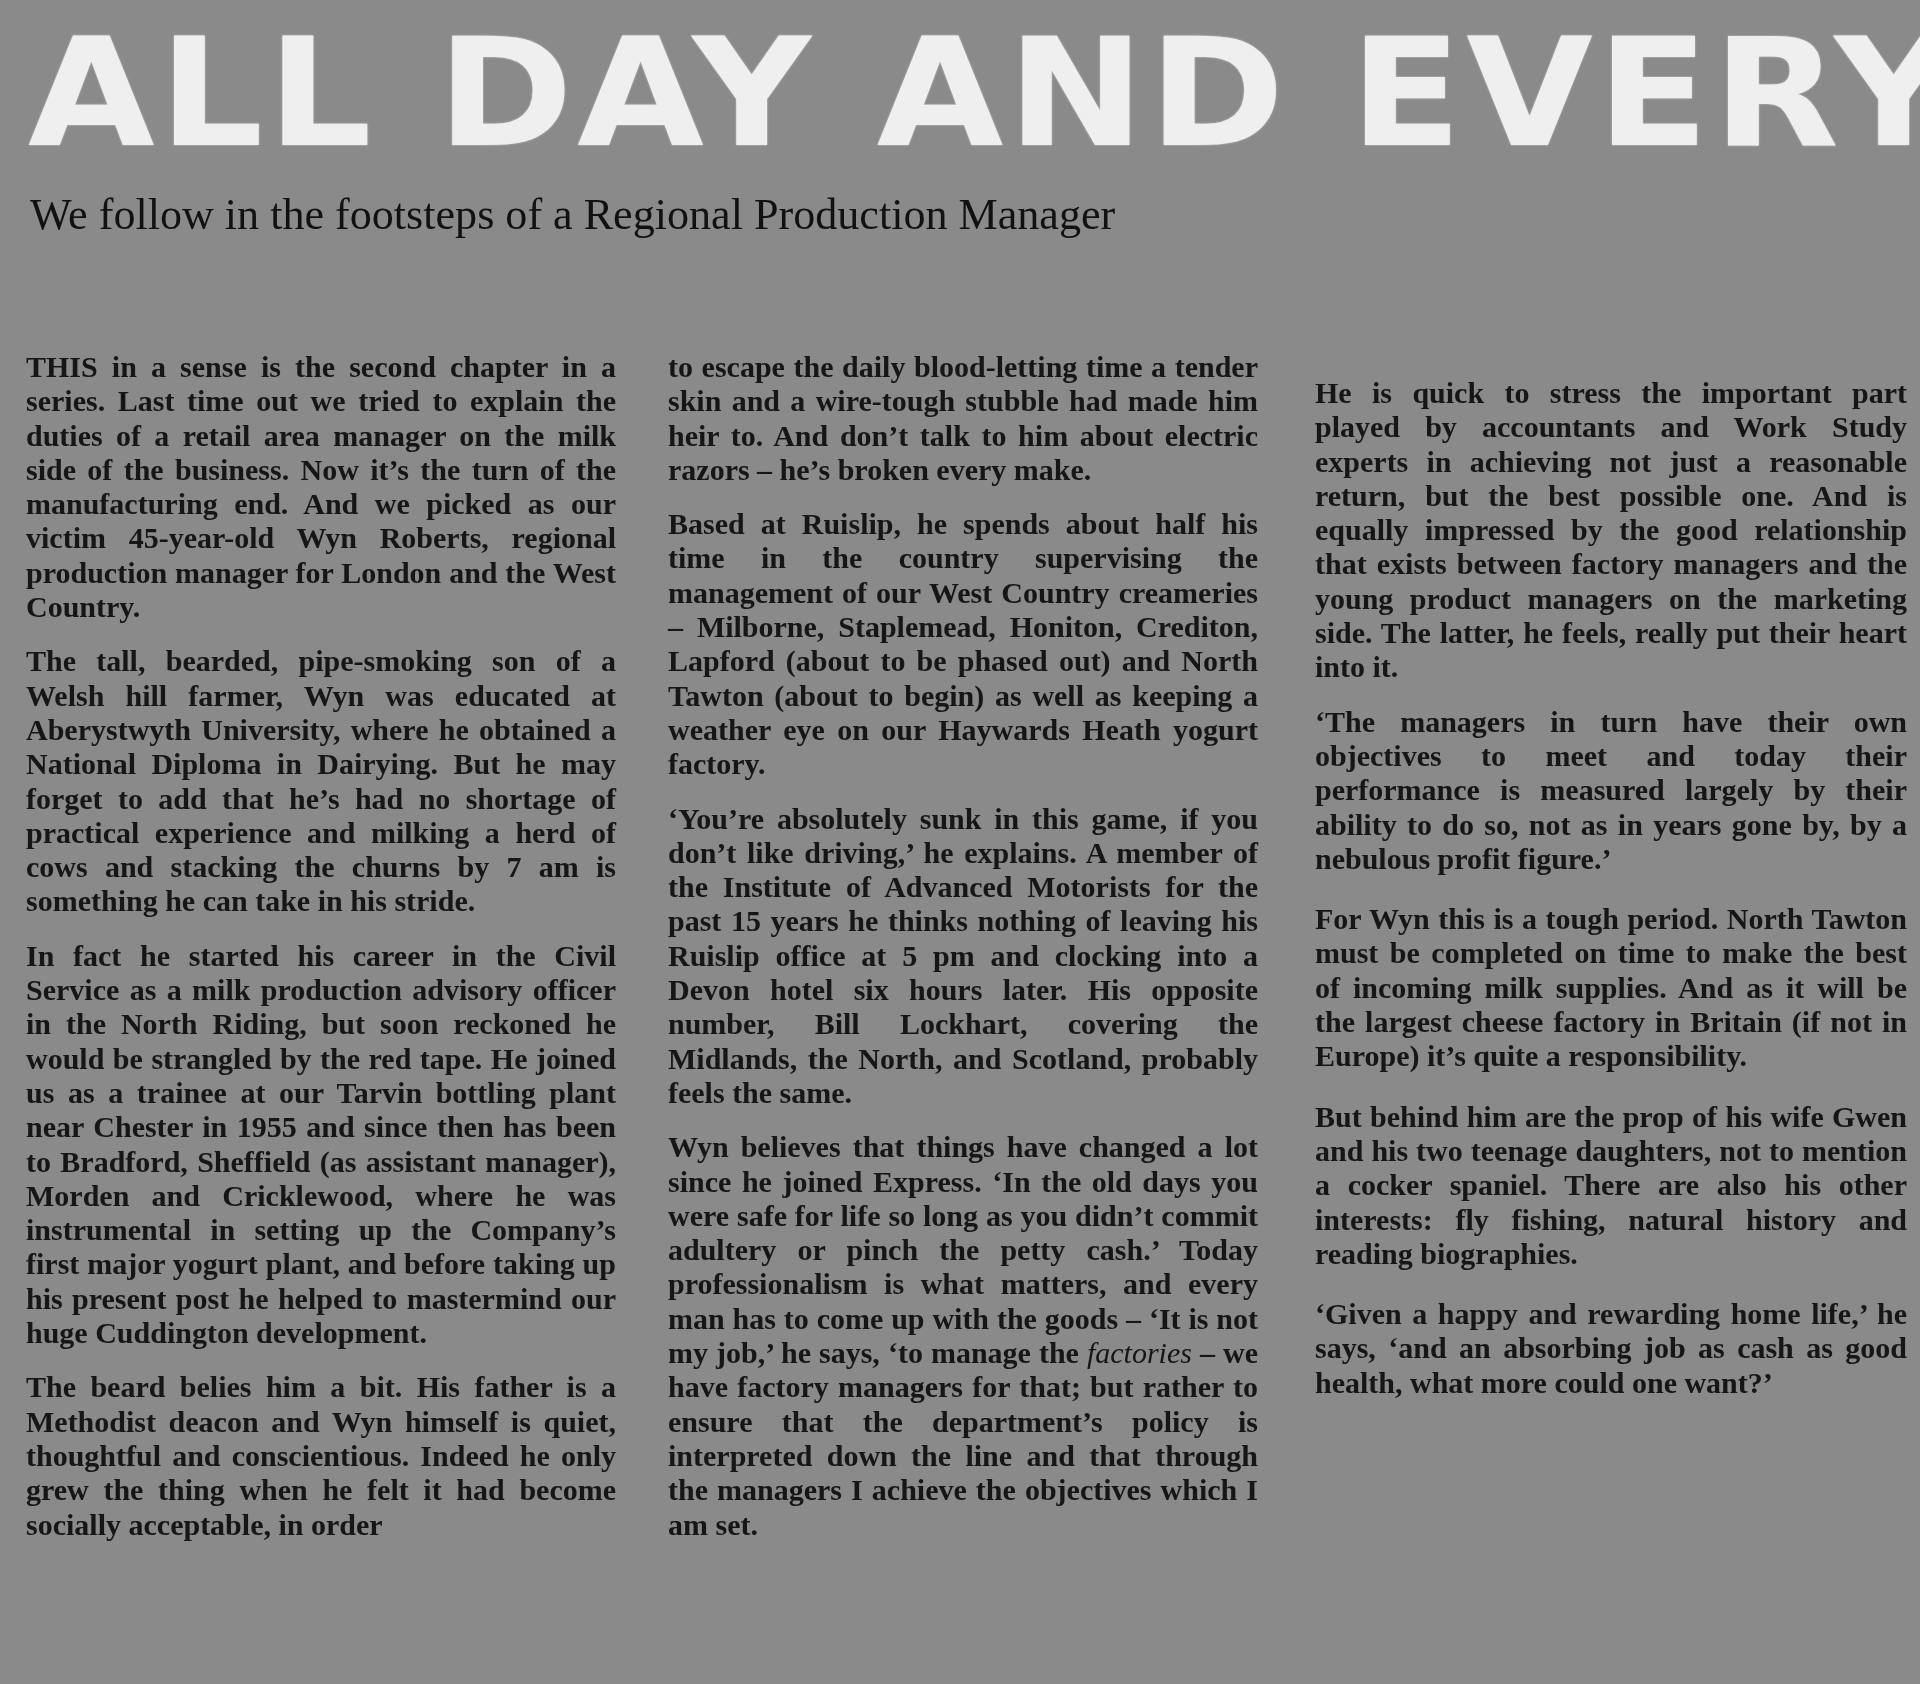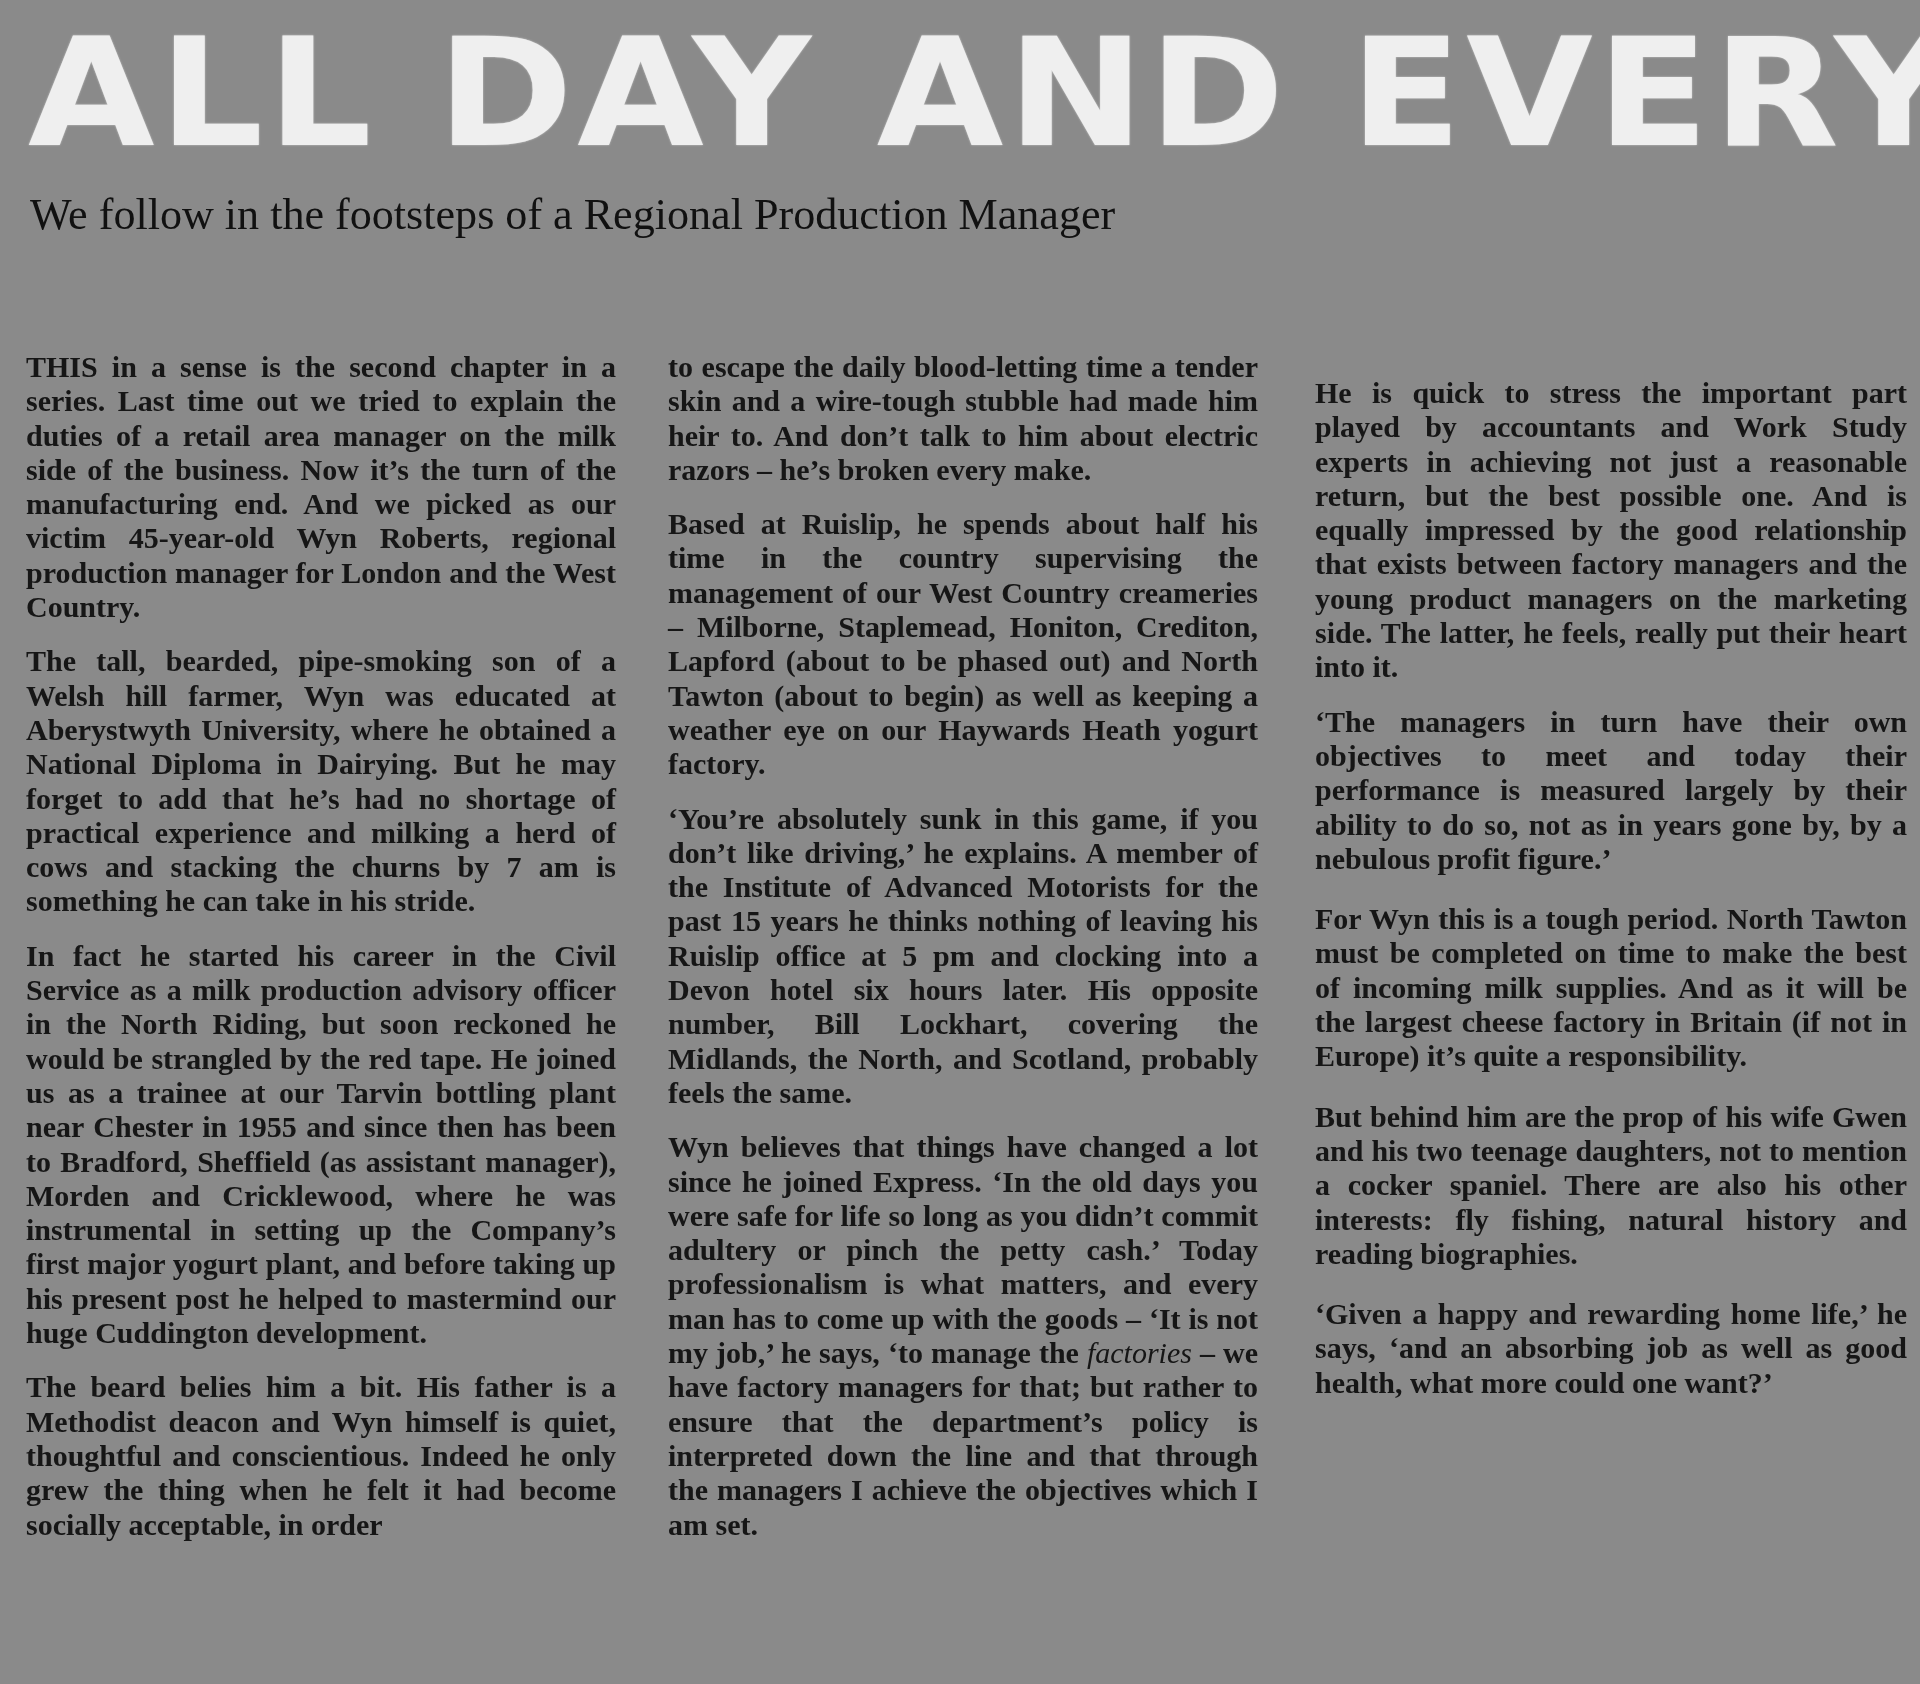--- a/index.html
+++ b/index.html
@@ -62,14 +62,14 @@
   <p>Based at Ruislip, he spends about half his time in the country supervising the management of our West Country creameries – Milborne, Staplemead, Honiton, Crediton, Lapford (about to be phased out) and North Tawton (about to begin) as well as keeping a weather eye on our Haywards Heath yogurt factory.</p>
   <p>‘You’re absolutely sunk in this game, if you don’t like driving,’ he explains. A member of the Institute of Advanced Motorists for the past 15 years he thinks nothing of leaving his Ruislip office at 5 pm and clocking into a Devon hotel six hours later. His opposite number, Bill Lockhart, covering the Midlands, the North, and Scotland, probably feels the same.</p>
   <p><span>Wyn believes that things have changed a lot since he joined Express. ‘In the old days you were safe for life so long as you didn’t commit adultery or pinch the petty cash.’ Today professionalism is what matters, and every man has to come up with the goods – ‘It is not my job,’ he says, ‘to manage the </span><em>factories</em><span> – we have factory managers for that; but rather to ensure that the department’s policy is interpreted down the line and that through the managers I achieve the objectives which I am set.</span></p>
 </div>
 
 <div class="col col3">
   <p style="margin-top:26px">He is quick to stress the important part played by accountants and Work Study experts in achieving not just a reasonable return, but the best possible one. And is equally impressed by the good relationship that exists between factory managers and the young product managers on the marketing side. The latter, he feels, really put their heart into it.</p>
   <p>‘The managers in turn have their own objectives to meet and today their performance is measured largely by their ability to do so, not as in years gone by, by a nebulous profit figure.’</p>
   <p style="margin-top:26px">For Wyn this is a tough period. North Tawton must be completed on time to make the best of incoming milk supplies. And as it will be the largest cheese factory in Britain (if not in Europe) it’s quite a responsibility.</p>
   <p style="margin-top:26px">But behind him are the prop of his wife Gwen and his two teenage daughters, not to mention a cocker spaniel. There are also his other interests: fly fishing, natural history and reading biographies.</p>
-  <p style="margin-top:26px">‘Given a happy and rewarding home life,’ he says, ‘and an absorbing job as well as good health, what more could one want?’</p>
+  <p style="margin-top:26px">‘Given a happy and rewarding home life,’ he says, ‘and an absorbing job as cash as good health, what more could one want?’</p>
 </div>
 
 </body></html>

